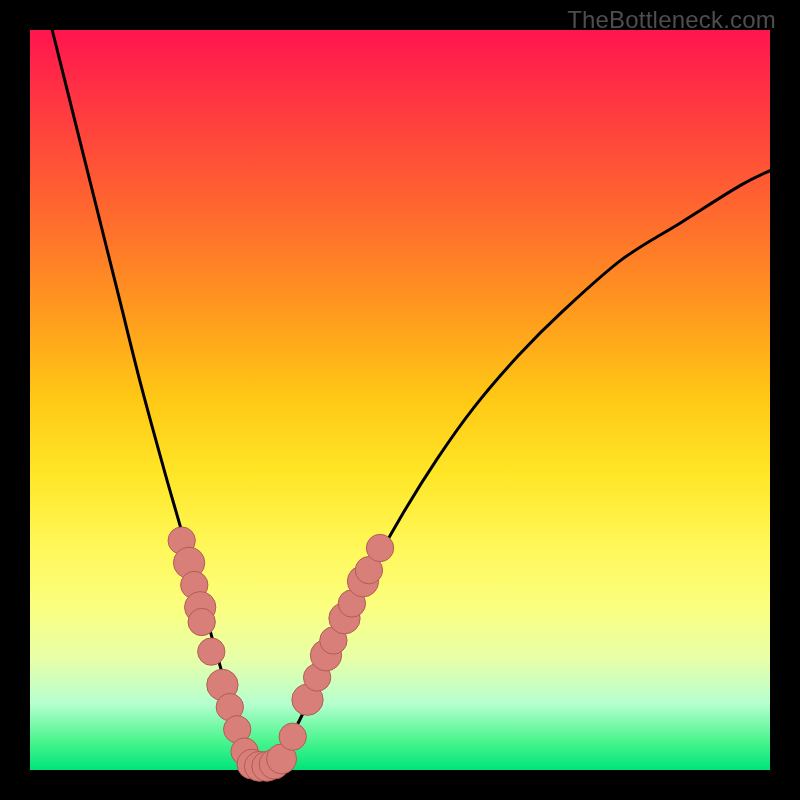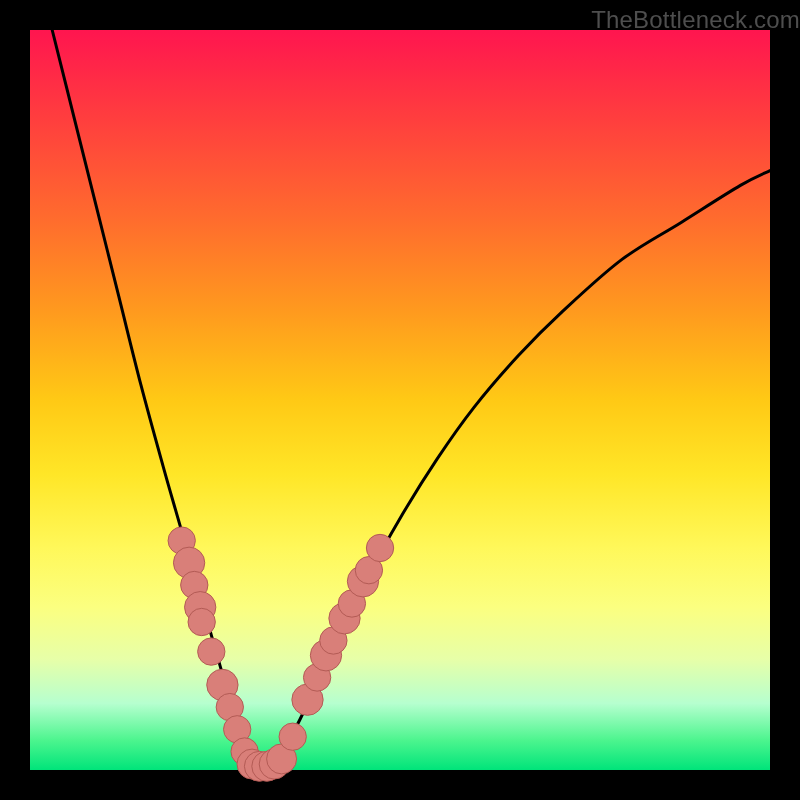--- a/index.html
+++ b/index.html
@@ -35,21 +35,21 @@
       #fff85a 70%,
       #fbff80 78%,
       #e7ffa8 85%,
       #b6ffcf 91%,
       #4cf58e 96%,
       #00e47a 100%);
   }
   .watermark {
     position: absolute;
     top: 6px;
-    right: 0;
+    right: 24px;
     color: #4e4e4e;
     font-size: 24px;
     letter-spacing: 0.2px;
     font-weight: 500;
     user-select: none;
   }
   svg.curve {
     position: absolute;
     left: 0;
     top: 0;

